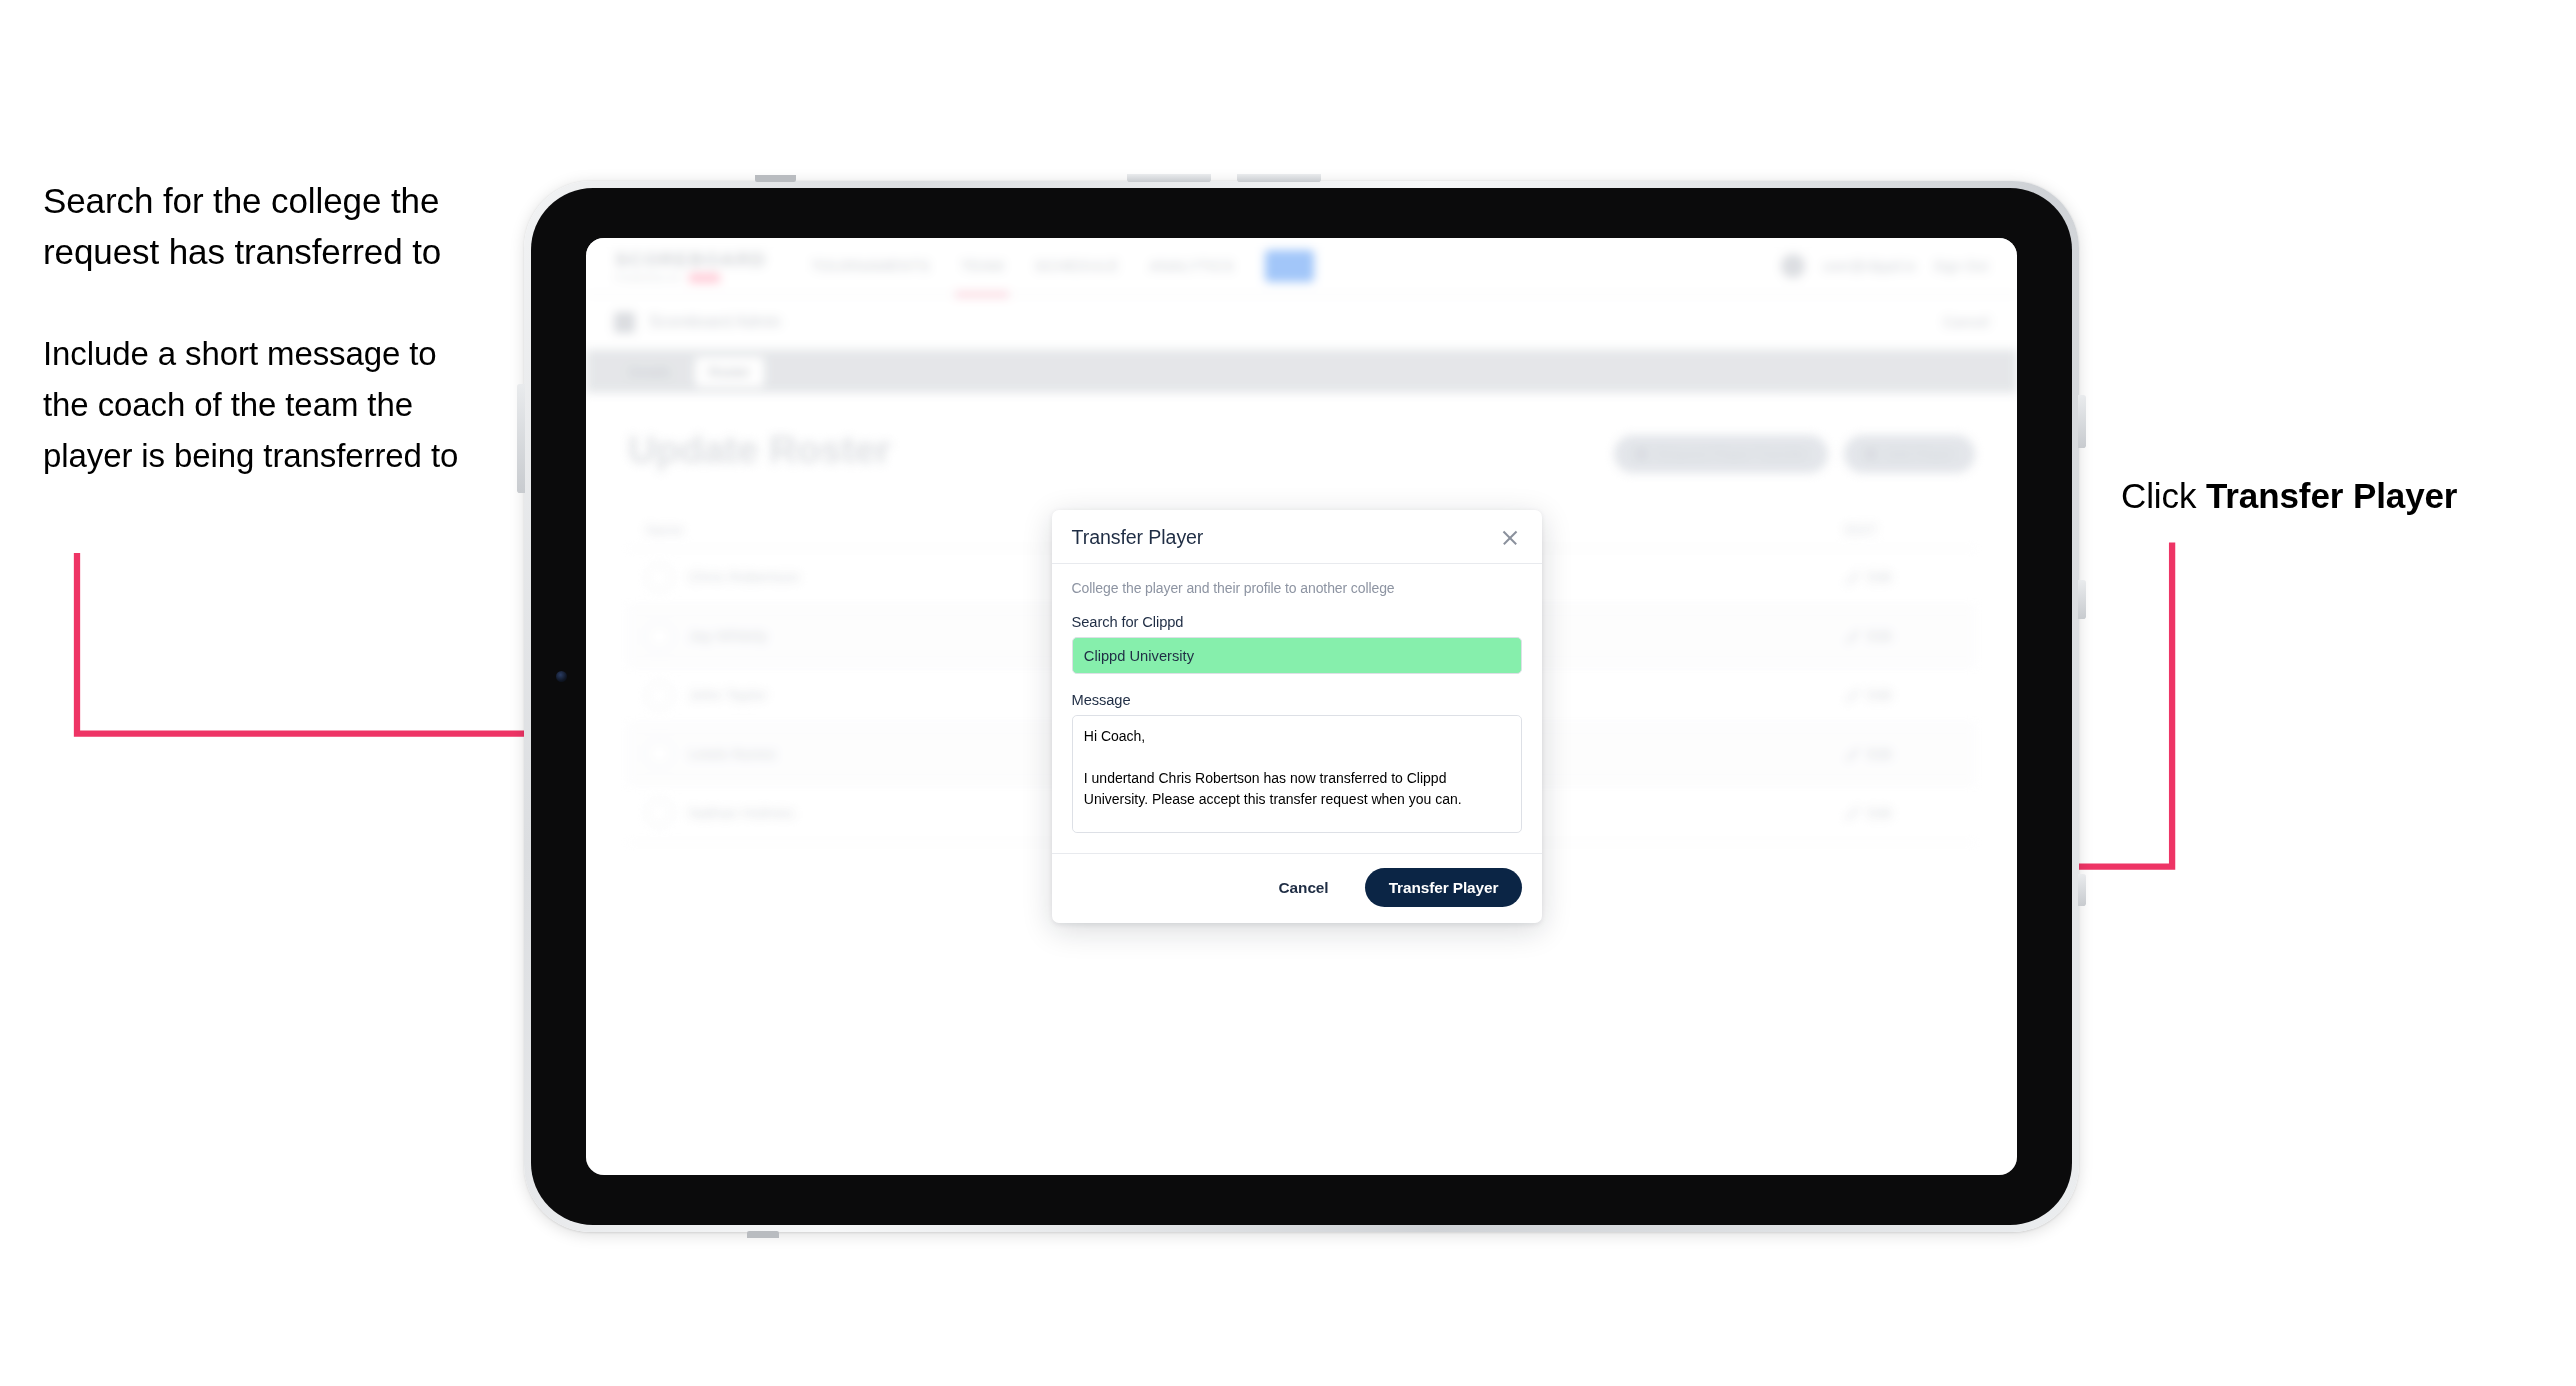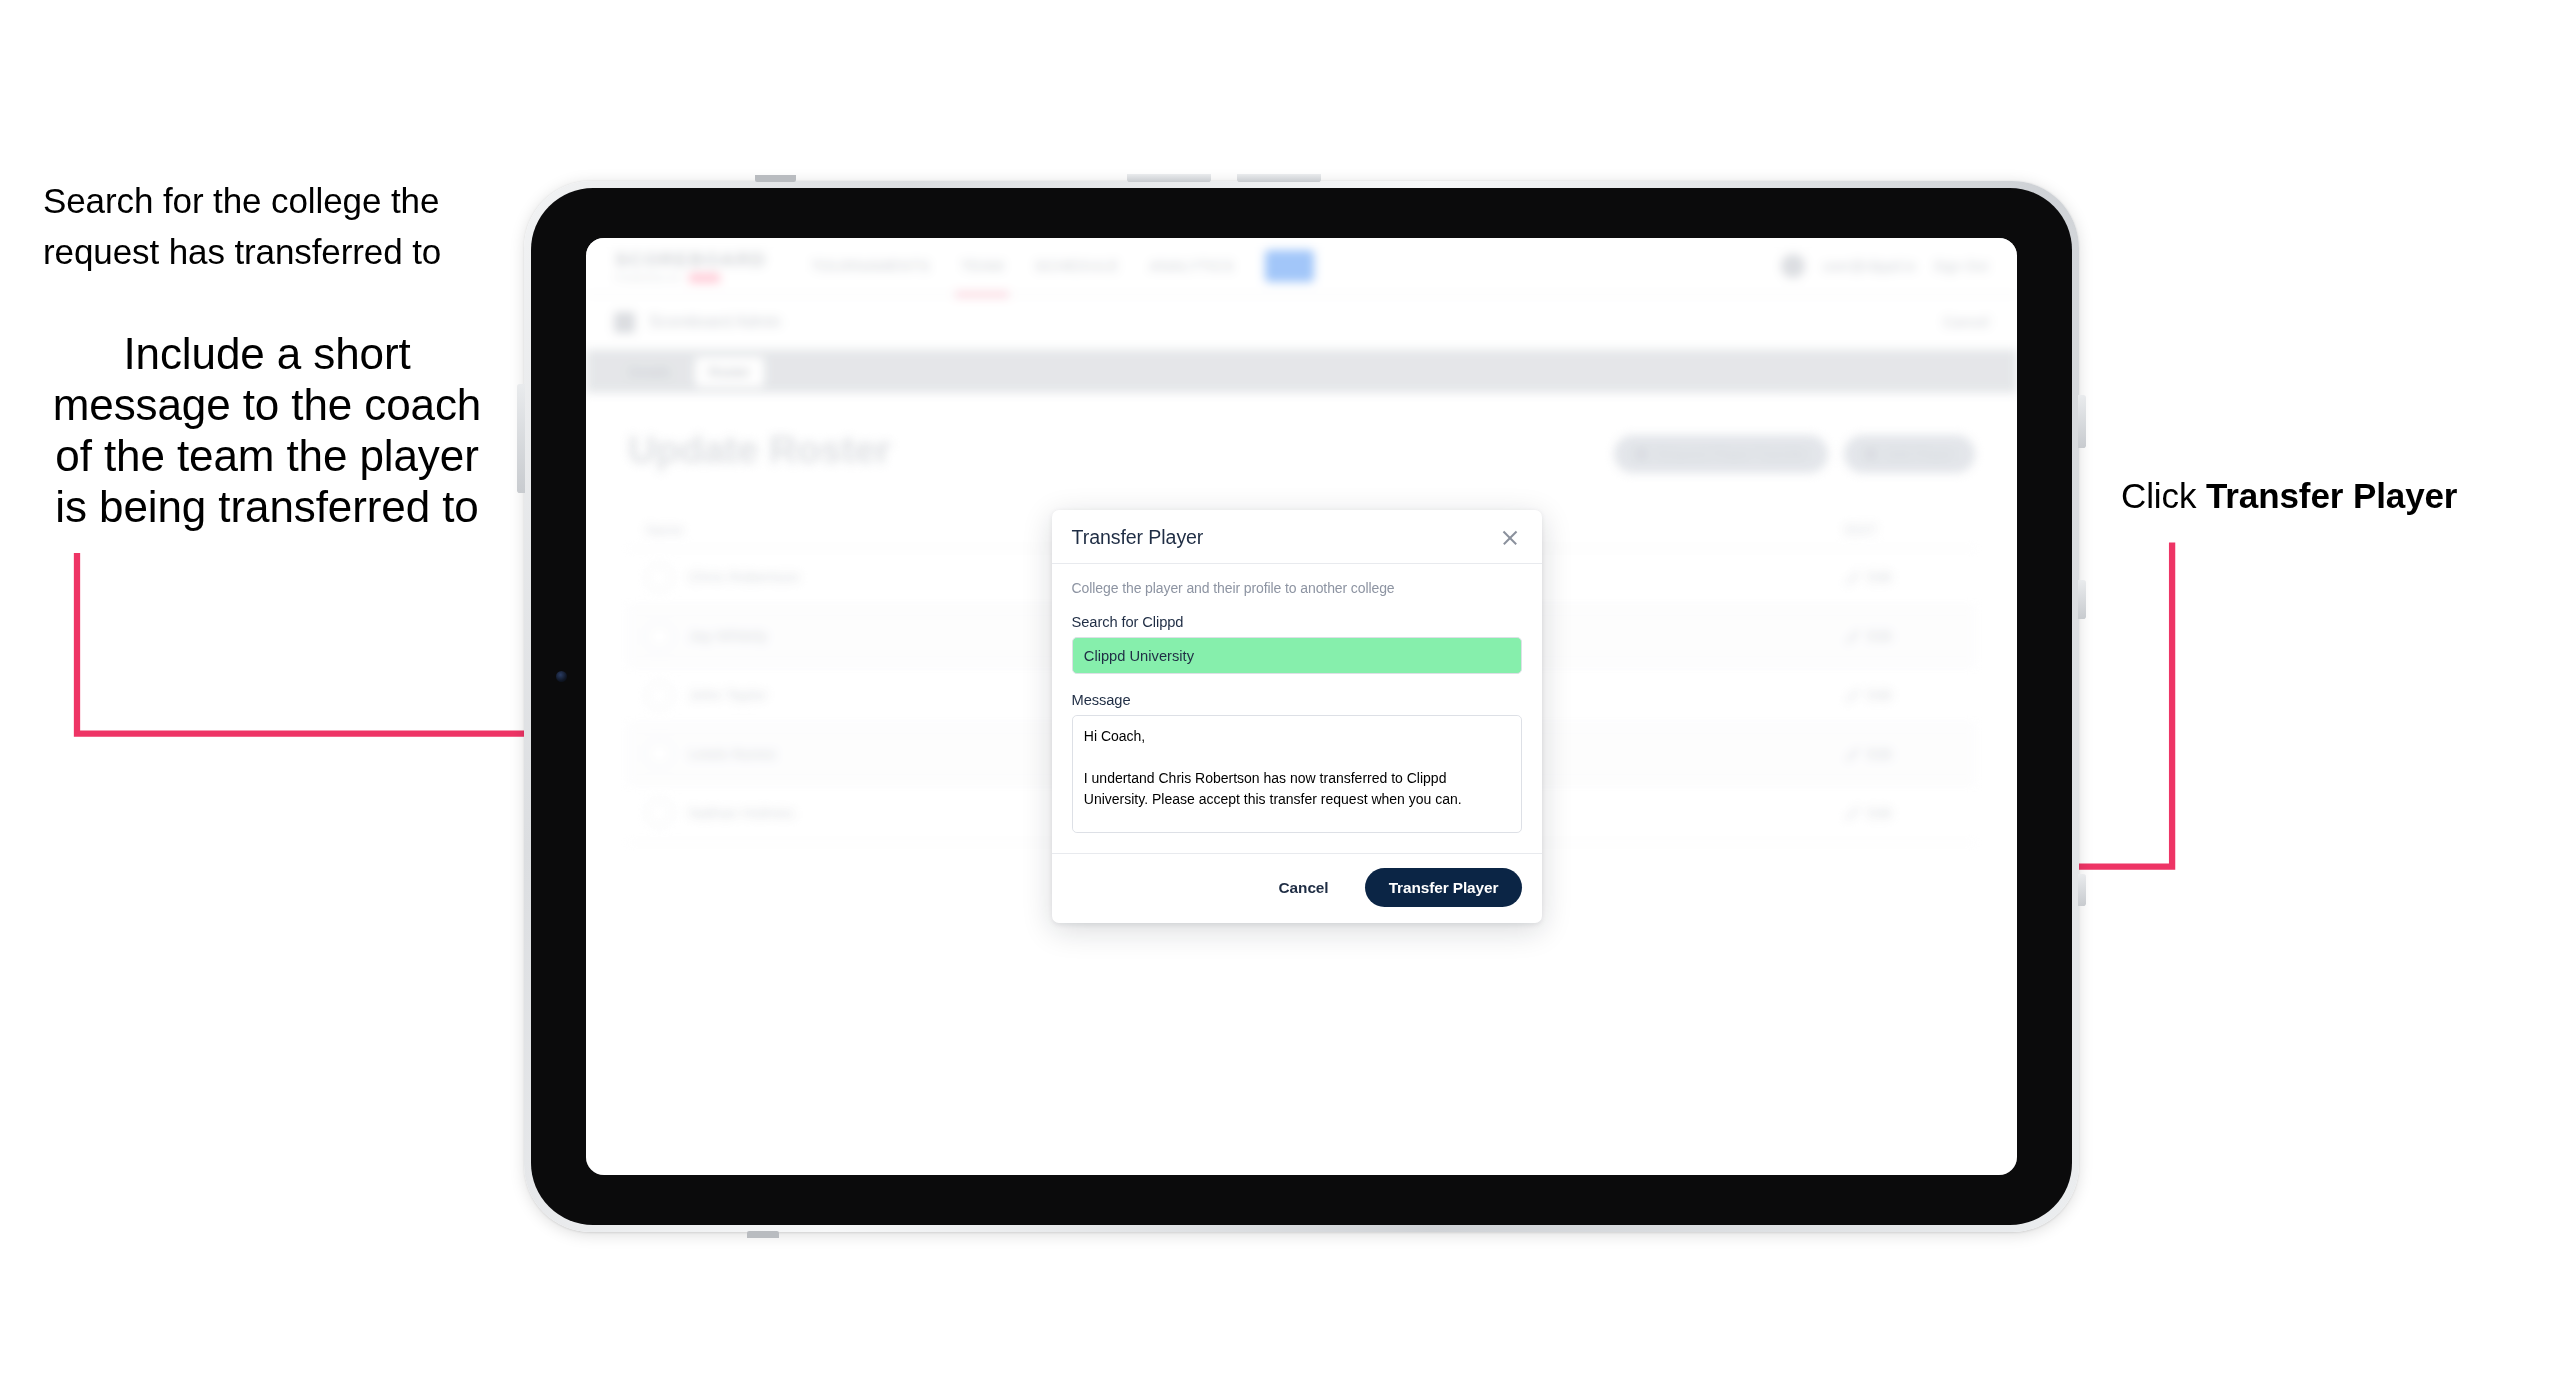--- a/index.html
+++ b/index.html
@@ -29,23 +29,22 @@
     left: 43px;
     top: 175px;
     width: 448px;
     font-size: 35px;
     line-height: 51px;
   }
   #annot-left-2 {
     left: 43px;
     top: 328px;
     width: 448px;
-    font-size: 44px;
+    font-size: 33px;
     line-height: 51px;
-    text-align: center;
   }
   #annot-right-1 {
     left: 2121px;
     top: 470px;
     width: 448px;
     font-size: 35px;
     line-height: 51px;
     white-space: nowrap;
   }
   .annot b { font-weight: 700; }

